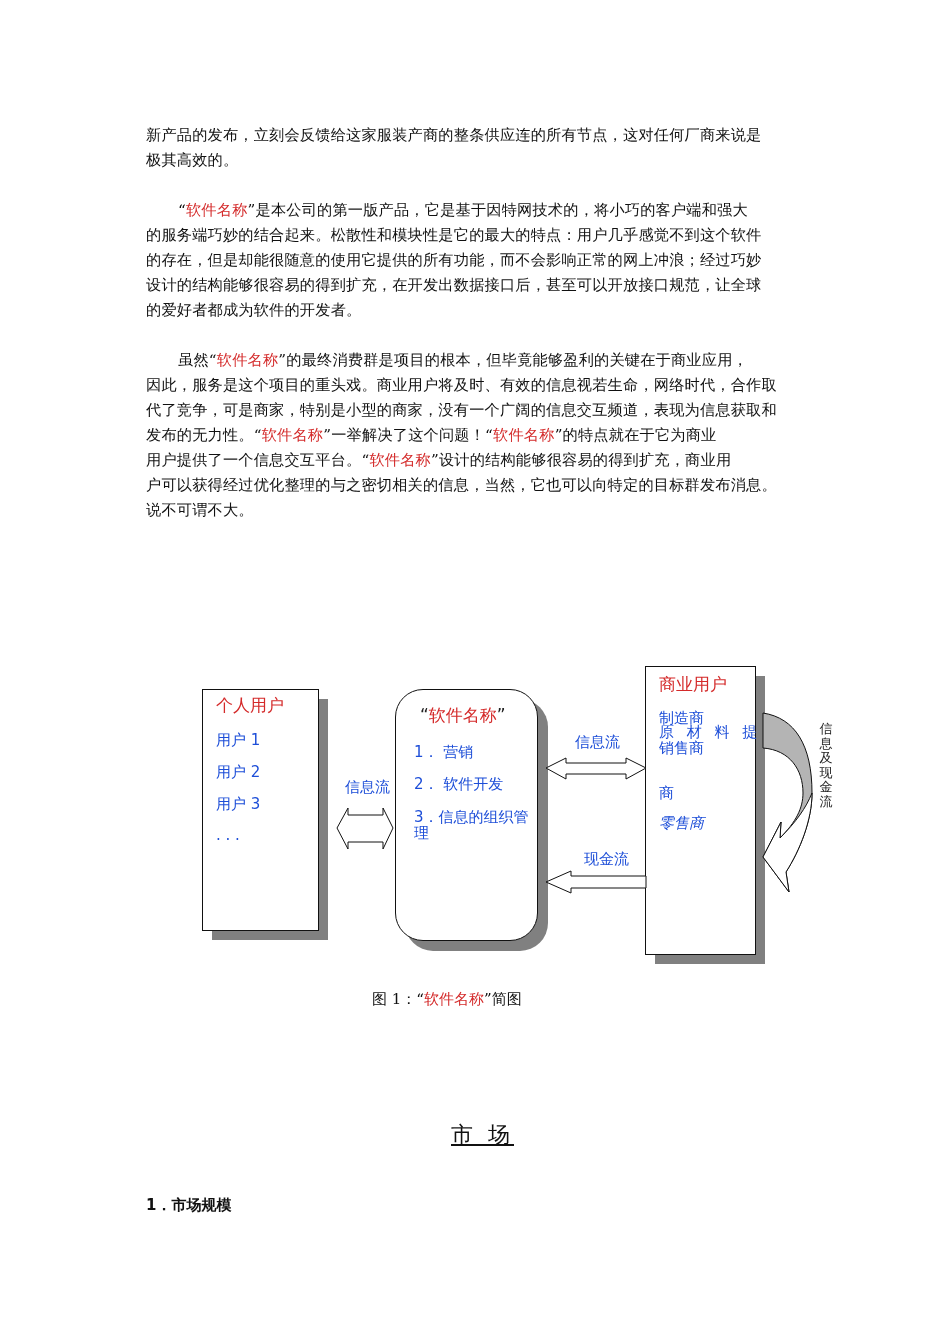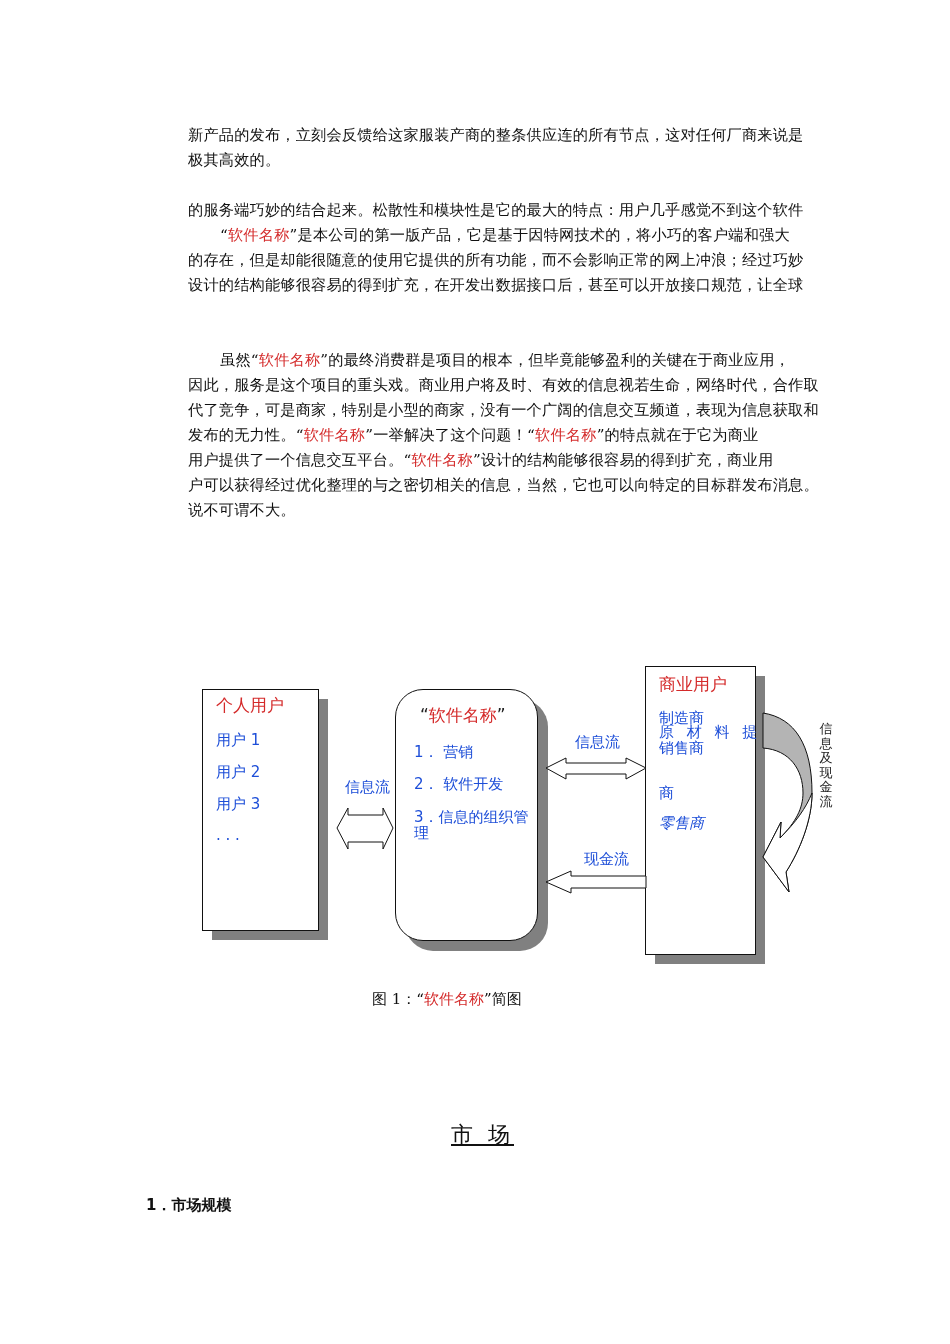--- a/index.html
+++ b/index.html
@@ -1,20 +1,20 @@
 <!DOCTYPE html>
 <html><head>
 <meta charset="utf-8">
 <style>
   html, body { margin: 0; padding: 0; background: #ffffff; }
   body { width: 950px; height: 1344px; position: relative; overflow: hidden;
          font-family: "DejaVu Serif", "Liberation Serif", serif; color: #111; }
   .para { position: absolute; left: 146px; width: 672px; font-size: 15.2px; line-height: 25px;
           text-align: justify; letter-spacing: 0.2px; }
-  .para .ln { display: block; white-space: nowrap; margin-left: 42px; }
+  .para .ln { display: block; white-space: nowrap; }
   .red { color: #d42a2a; }
   .diagram { position: absolute; left: 0; top: 0; width: 950px; height: 1344px; }
   .box { position: absolute; background: #fff; border: 1.5px solid #111; box-sizing: border-box; }
   .shadow { position: absolute; background: #808080; }
   .dtext { position: absolute; font-family: "DejaVu Sans", "Liberation Sans", sans-serif; font-size: 15px; color: #1d4ed8; white-space: nowrap; }
   .dtitle { position: absolute; font-family: "DejaVu Sans", "Liberation Sans", sans-serif; font-size: 17px; color: #d42a2a; white-space: nowrap; }
   .caption { position: absolute; left: 372px; top: 990px; font-size: 15px; white-space: nowrap; }
   .heading { position: absolute; left: 451px; top: 1120px; font-size: 22px; text-decoration: underline;
              font-family: "DejaVu Sans", "Liberation Sans", sans-serif; letter-spacing: 4px; }
   .subhead { position: absolute; left: 146px; top: 1196px; font-size: 15px; font-weight: bold;
@@ -25,24 +25,25 @@
 </style>
 </head>
 <body>
 
 <div class="para" style="top:123px;">
   <span class="ln">新产品的发布，立刻会反馈给这家服装产商的整条供应连的所有节点，这对任何厂商来说是</span>
   <span class="ln">极其高效的。</span>
 </div>
 
 <div class="para" style="top:198px;">
+  <span class="ln" style="padding-left:32px;"><span>“</span><span class="red">软件名称</span><span>”是本公司的第一版产品，它是基于因特网技术的，将小巧的客户端和强大</span></span>
   <span class="ln">的服务端巧妙的结合起来。松散性和模块性是它的最大的特点：用户几乎感觉不到这个软件</span>
-  <span class="ln" style="padding-left:32px;"><span>“</span><span class="red">软件名称</span><span>”是本公司的第一版产品，它是基于因特网技术的，将小巧的客户端和强大</span></span>
   <span class="ln">的存在，但是却能很随意的使用它提供的所有功能，而不会影响正常的网上冲浪；经过巧妙</span>
   <span class="ln">设计的结构能够很容易的得到扩充，在开发出数据接口后，甚至可以开放接口规范，让全球</span>
+  <span class="ln">的爱好者都成为软件的开发者。</span>
 </div>
 
 <div class="para" style="top:348px;">
   <span class="ln" style="padding-left:32px;"><span>虽然“</span><span class="red">软件名称</span><span>”的最终消费群是项目的根本，但毕竟能够盈利的关键在于商业应用，</span></span>
   <span class="ln">因此，服务是这个项目的重头戏。商业用户将及时、有效的信息视若生命，网络时代，合作取</span>
   <span class="ln">代了竞争，可是商家，特别是小型的商家，没有一个广阔的信息交互频道，表现为信息获取和</span>
   <span class="ln"><span>发布的无力性。“</span><span class="red">软件名称</span><span>”一举解决了这个问题！“</span><span class="red">软件名称</span><span>”的特点就在于它为商业</span></span>
   <span class="ln"><span>用户提供了一个信息交互平台。“</span><span class="red">软件名称</span><span>”设计的结构能够很容易的得到扩充，商业用</span></span>
   <span class="ln">户可以获得经过优化整理的与之密切相关的信息，当然，它也可以向特定的目标群发布消息。</span>
   <span class="ln">说不可谓不大。</span>

